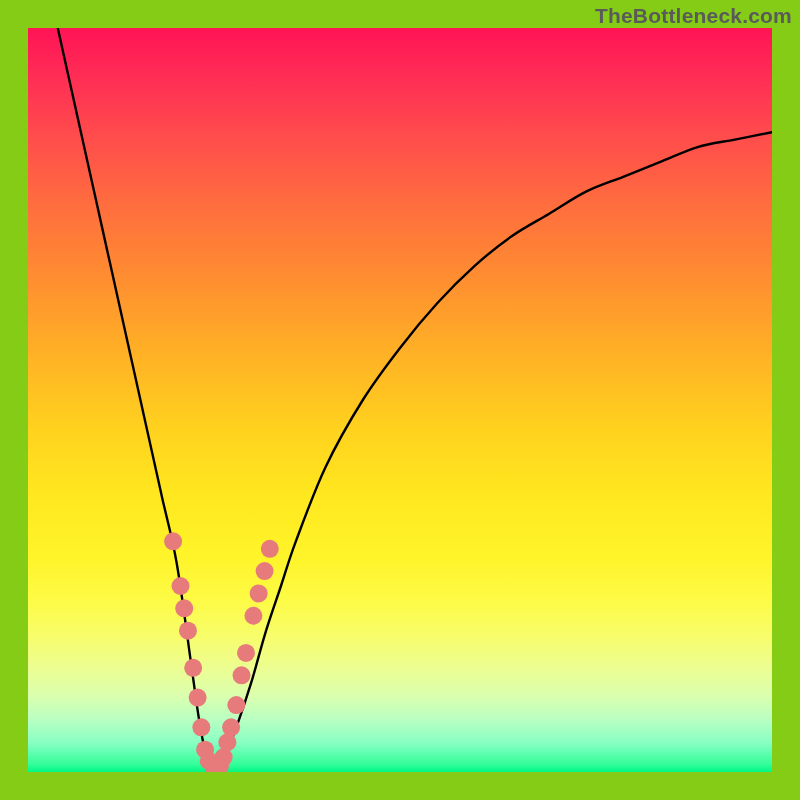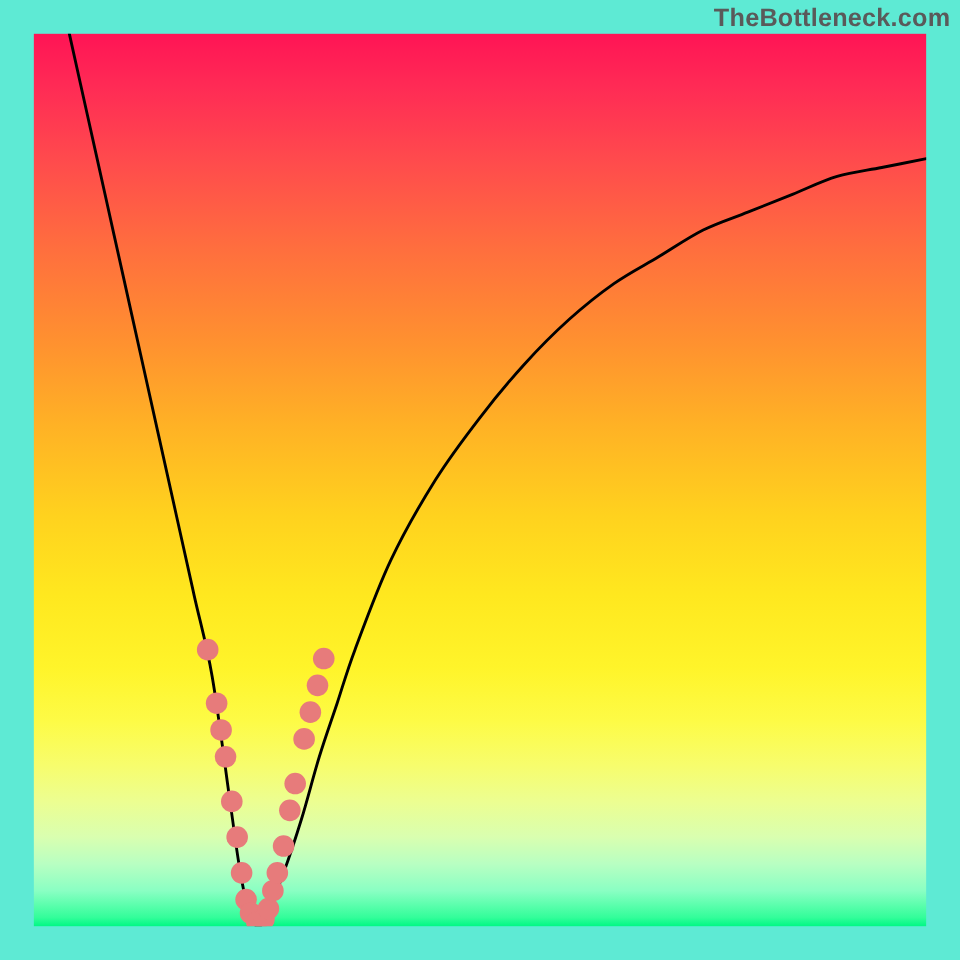--- a/index.html
+++ b/index.html
@@ -10,21 +10,21 @@
     overflow: hidden;
     background: #000;
     font-family: Arial, Helvetica, sans-serif;
   }
   .frame {
     position: absolute;
     left: 0;
     top: 0;
     width: 800px;
     height: 800px;
-    background: #5eead4;
+    background: #84cc16;
   }
   .plot-area {
     position: absolute;
     left: 28px;
     top: 28px;
     width: 744px;
     height: 744px;
     overflow: hidden;
   }
   .gradient {

